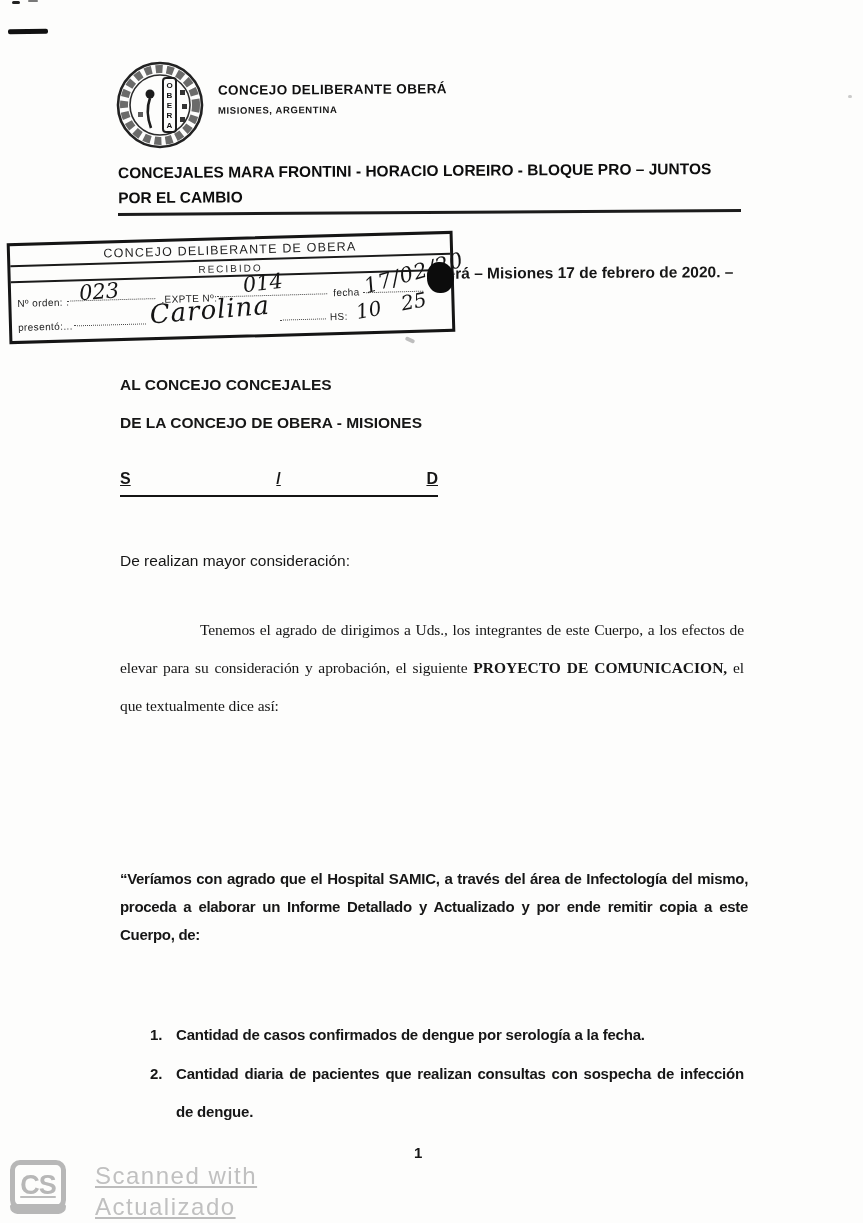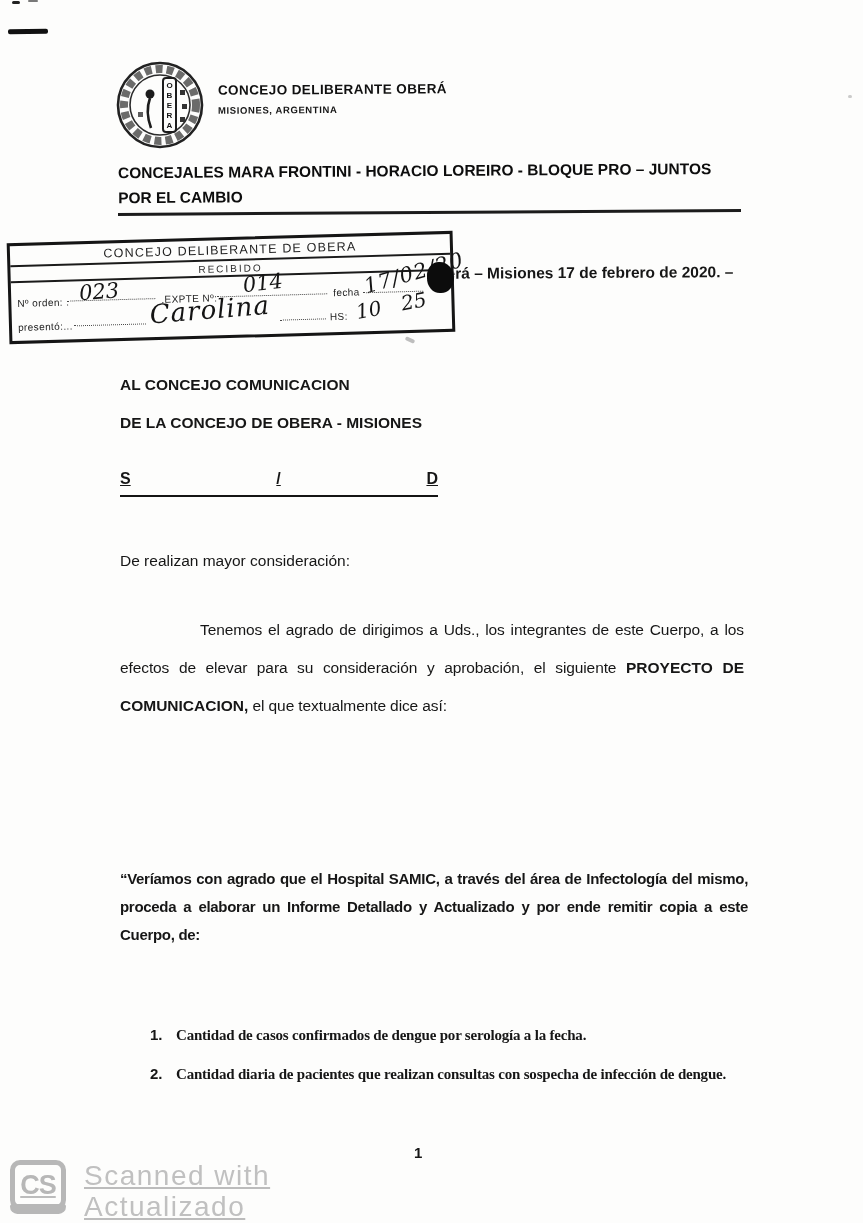--- a/index.html
+++ b/index.html
@@ -40,45 +40,45 @@
 
   .recipient{left:120px;top:366px;font-weight:bold;font-size:15.5px;line-height:38px;}
 
   .sd-line{left:120px;top:470px;width:318px;height:25px;display:flex;justify-content:space-between;
            border-bottom:2.5px solid #141414;font-weight:bold;font-size:16px;}
   .sd-line span{text-decoration:underline;}
 
   .salutation{left:120px;top:552px;font-size:15.5px;}
 
   .body-par{left:120px;top:611px;width:624px;font-size:15.5px;line-height:38px;text-align:justify;
-            text-indent:80px;letter-spacing:-0.1px;}
+            text-indent:80px;letter-spacing:-0.1px;font-family:Liberation Serif, serif;}
   .body-par b{letter-spacing:0;}
 
   .ref-par{left:120px;top:753px;width:626px;font-size:15px;font-weight:bold;line-height:38px;
            text-align:justify;letter-spacing:-0.2px;}
   .ref-label{text-decoration:underline;}
 
   .quote-par{left:120px;top:865px;width:628px;font-size:15px;font-weight:bold;line-height:28px;
              text-align:justify;letter-spacing:-0.3px;}
 
   .num-list{left:150px;top:1016px;width:594px;font-size:15px;font-weight:bold;letter-spacing:-0.2px;}
   .li{display:flex;line-height:38.5px;}
   .li-marker{width:26px;flex:0 0 26px;}
-  .li-text{flex:1;text-align:justify;font-family:Liberation Serif, serif;}
+  .li-text{flex:1;text-align:justify;}
 
   .pagenum{left:414px;top:1144px;font-size:15px;font-weight:bold;}
 
   
   .wm{left:10px;top:1160px;display:flex;align-items:flex-start;color:#bcbcbc;text-decoration:underline;}
   .cs-box{position:relative;width:46px;height:40px;border:5px solid #b7b7b7;border-radius:10px;
           display:flex;align-items:center;justify-content:center;}
   .cs-box::after{content:"";position:absolute;left:-5px;right:-5px;bottom:-9px;height:10px;
                  background:#b7b7b7;border-radius:3px 3px 8px 8px;}
   .cs-letters{font-size:27px;font-weight:bold;color:#b7b7b7;letter-spacing:-1px;}
-  .wm-text{margin-left:18px;font-size:28px;line-height:31px;letter-spacing:1.5px;color:#c0c0c0;}
+  .wm-text{margin-left:29px;font-size:24px;line-height:31px;letter-spacing:1.5px;color:#c0c0c0;}
 </style>
 </head>
 <body>
 
 <div class="page">
 
   <div class="speck" style="left:12px;top:1px;width:8px;height:3px;"></div>
   <div class="speck" style="left:28px;top:0px;width:10px;height:2px;opacity:.6;"></div>
   <div class="dash-mark"></div>
   <div class="speck" style="left:405px;top:338px;width:10px;height:4px;background:#8a8a8a;transform:rotate(25deg);opacity:.55;"></div>
@@ -135,21 +135,21 @@
       <span class="dots" style="left:62px;top:-1px;width:72px;"></span>
       <span class="hw" style="left:138px;top:-16px;font-size:26px;transform:rotate(-3deg);letter-spacing:1px;">Carolina</span>
       <span class="dots" style="left:268px;top:-1px;width:46px;"></span>
       <span class="stamp-label" style="left:318px;top:4px;">HS:</span>
       <span class="hw" style="left:344px;top:-12px;font-size:20px;transform:rotate(-9deg);word-spacing:14px;">10 25</span>
     </div>
   </div>
   <div class="abs ink-blob"></div>
 
   <div class="abs recipient">
-    <div>AL CONCEJO COMUNICACION</div>
+    <div>AL CONCEJO CONCEJALES</div>
     <div>DE LA CONCEJO DE OBERA - MISIONES</div>
   </div>
 
   <div class="abs sd-line">
     <span>S</span>
     <span>/</span>
     <span>D</span>
   </div>
 
   <div class="abs salutation">De realizan mayor consideración:</div>

